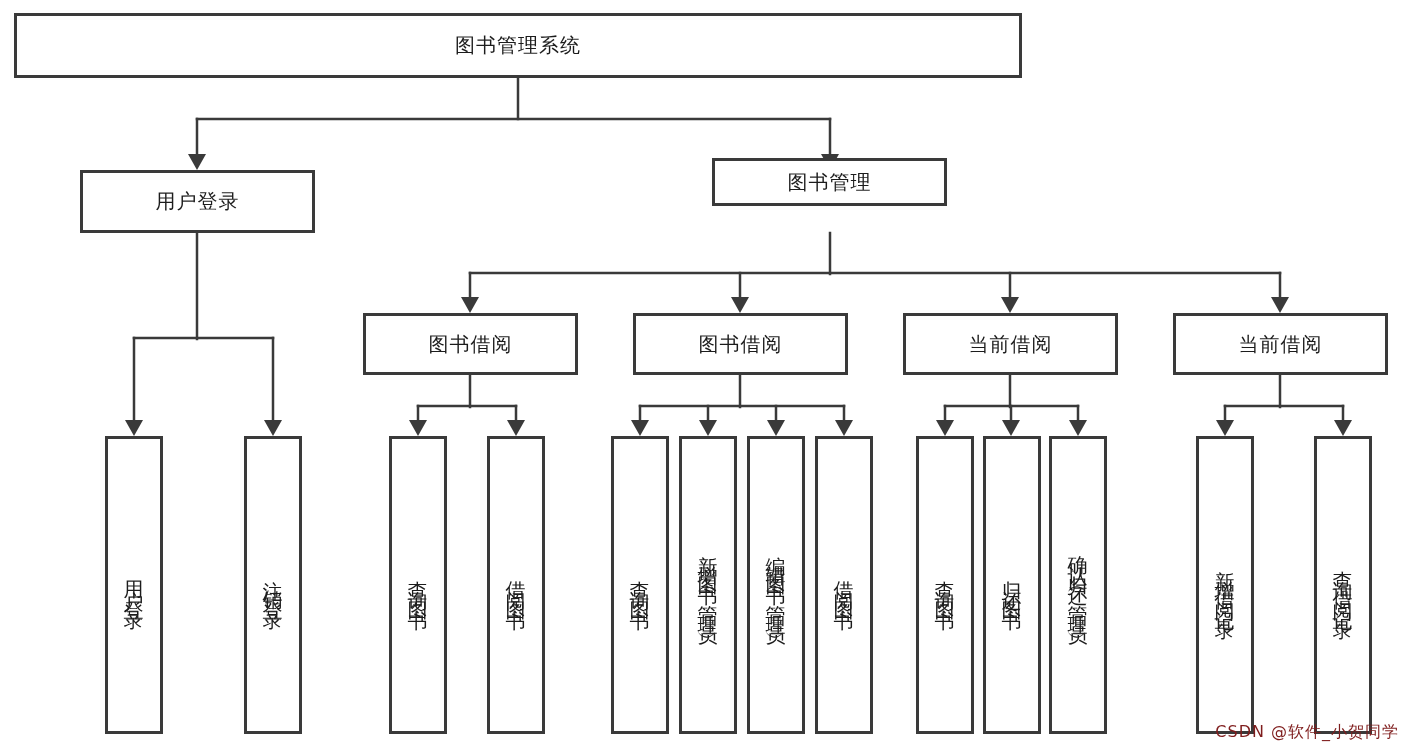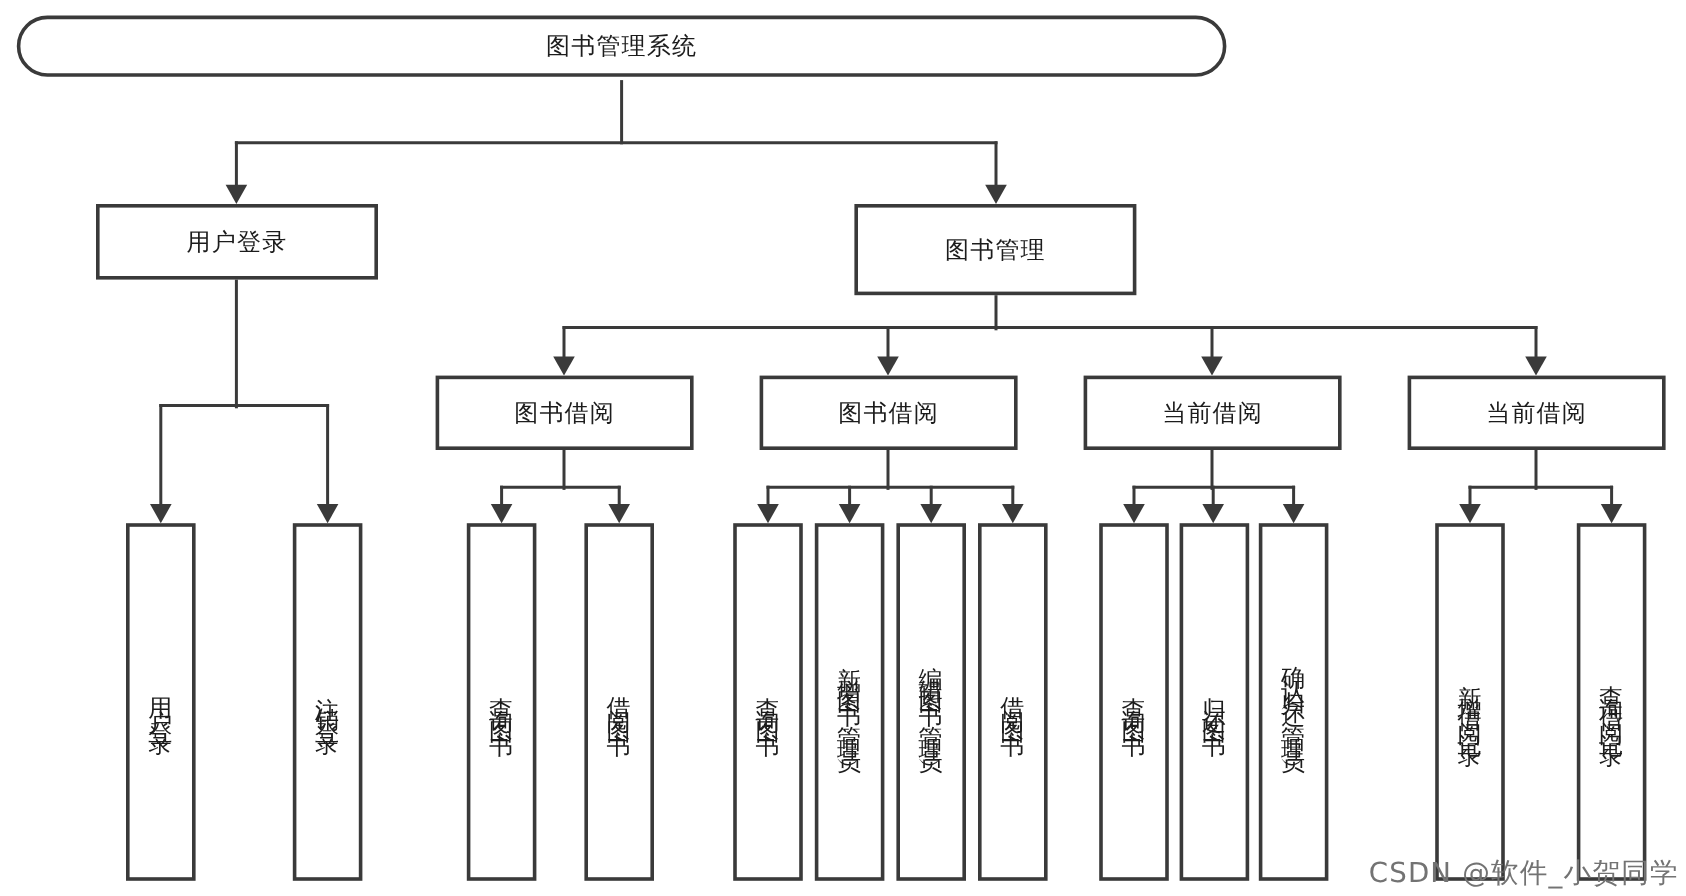--- a/index.html
+++ b/index.html
@@ -17,40 +17,40 @@
   }
   .vbox{
     position:absolute;z-index:1;box-sizing:border-box;
     border:3px solid #3a3a3a;background:#ffffff;
     width:58px;height:298px;
     writing-mode:vertical-rl;text-orientation:mixed;
     text-align:center;line-height:52px;
     font-size:20px;letter-spacing:10px;
   }
   
-  .n-root{left:14px;top:13px;width:1008px;height:51px;border-radius:26px;}
+  .n-root{left:14px;top:13px;width:1008px;height:65px;}
   
   .n-b0{left:80px;top:170px;width:235px;height:63px;}
-  .n-b1{left:712px;top:170px;width:235px;height:76px;}
+  .n-b1{left:712px;top:158px;width:235px;height:48px;}
   
   .n-c0{left:363px;top:313px;width:215px;height:62px;}
   .n-c1{left:633px;top:313px;width:215px;height:62px;}
   .n-c2{left:903px;top:313px;width:215px;height:62px;}
   .n-c3{left:1173px;top:313px;width:215px;height:62px;}
   
   .l-a{left:105px;top:436px;}  .l-b{left:244px;top:436px;}
   .l-c{left:389px;top:436px;}  .l-d{left:487px;top:436px;}
   .l-e{left:611px;top:436px;}  .l-f{left:679px;top:436px;}
   .l-g{left:747px;top:436px;}  .l-h{left:815px;top:436px;}
   .l-i{left:916px;top:436px;}  .l-j{left:983px;top:436px;}
   .l-k{left:1049px;top:436px;} .l-l{left:1196px;top:436px;}
   .l-m{left:1314px;top:436px;}
   .watermark{
     position:absolute;right:6px;bottom:4px;z-index:2;
-    font-size:23px;color:#737373;letter-spacing:1px;white-space:nowrap;
+    font-size:16px;color:#7f1d1d;letter-spacing:1px;white-space:nowrap;
   }
 </style>
 </head>
 <body>
 
 <div class="canvas">
 
   <svg class="connectors" width="1405" height="747" viewBox="0 0 1405 747">
     <g stroke="#3a3a3a" stroke-width="2.5" stroke-linecap="square">
 

